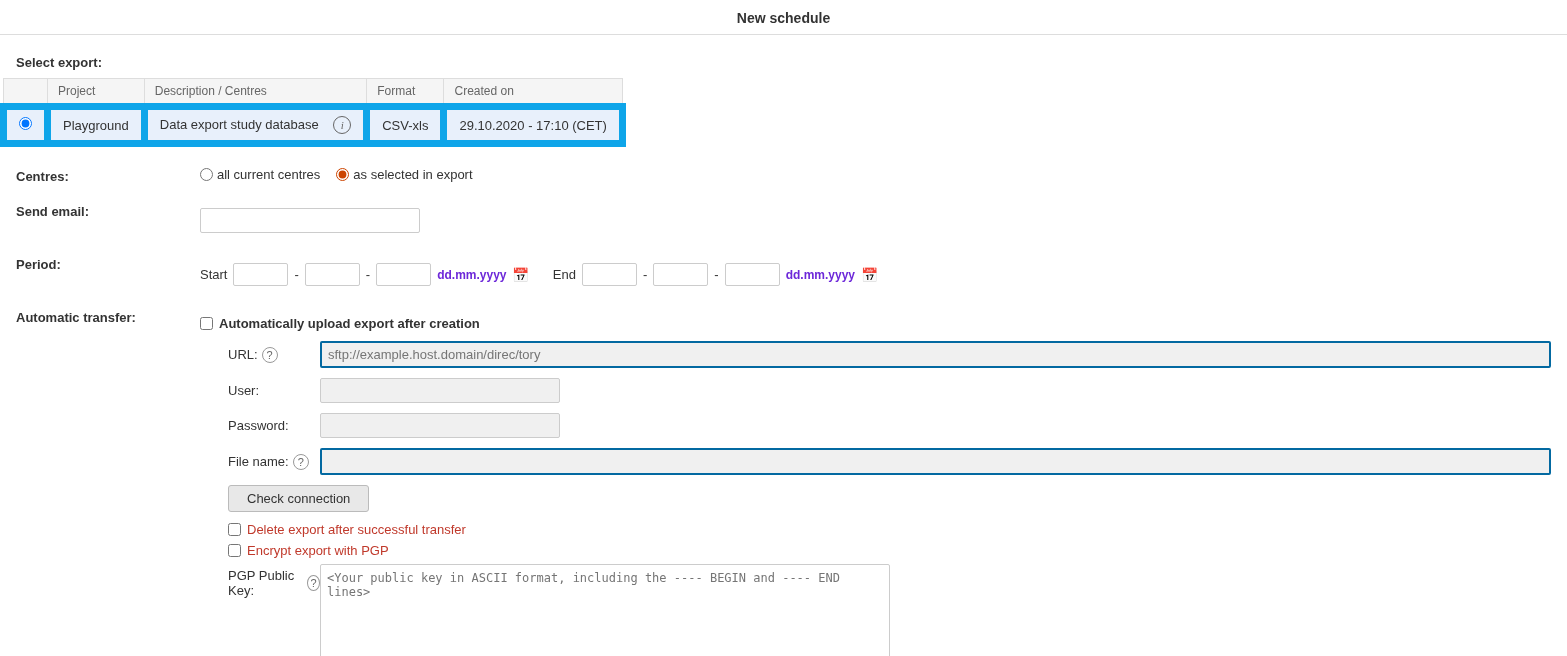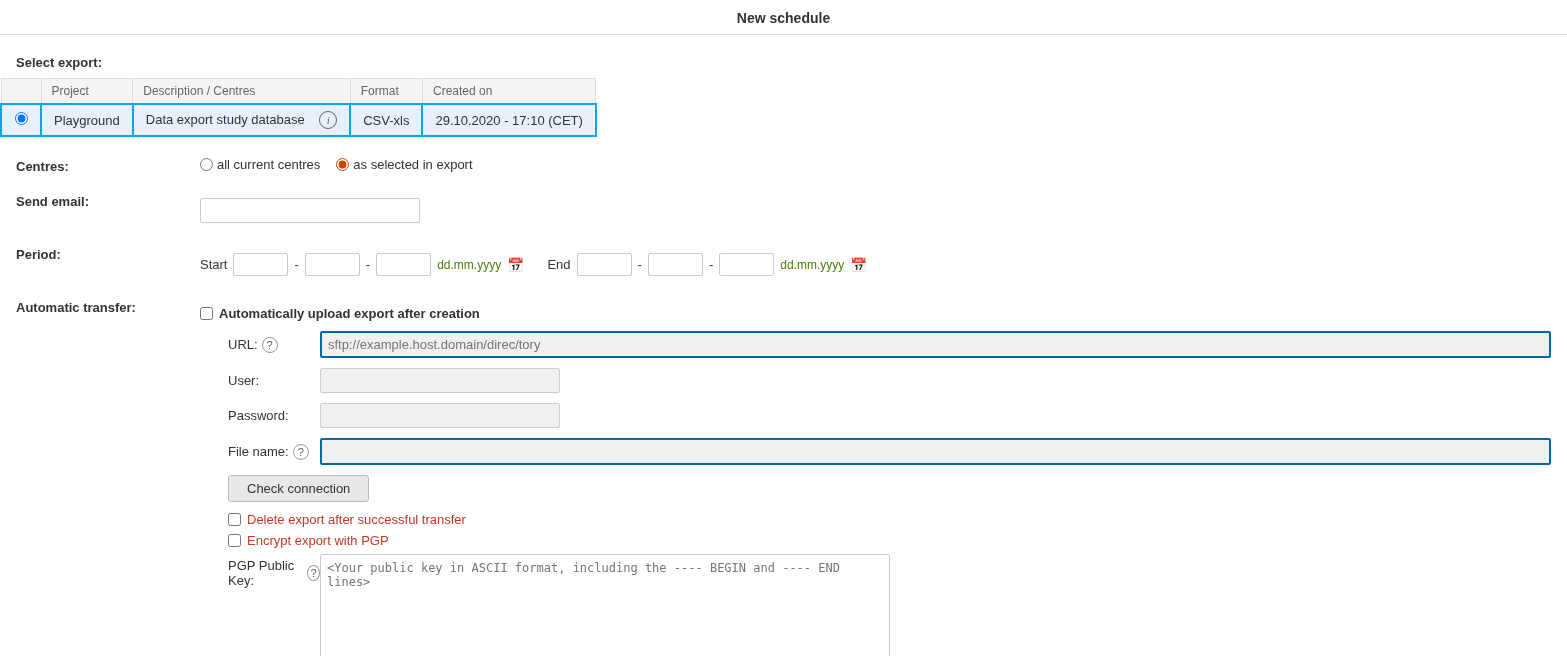--- a/index.html
+++ b/index.html
@@ -26,21 +26,21 @@
     .export-table th {
       background: #f5f5f5;
       border: 1px solid #ddd;
       padding: 5px 10px;
       font-size: 12px;
       font-weight: normal;
       color: #666;
       text-align: left;
     }
     .export-table td {
-      border: 2px solid #0ea5e9;
+      border: 7px solid #0ea5e9;
       padding: 6px 12px;
       font-size: 13px;
     }
     .export-table tr.selected td {
       background: #e8f0fb;
     }
     .radio-cell {
       width: 30px;
       text-align: center;
     }
@@ -85,21 +85,22 @@
     .period-input {
       width: 55px;
       padding: 3px 5px;
       border: 1px solid #ccc;
       border-radius: 2px;
       font-size: 13px;
       text-align: center;
     }
     .period-format {
       font-size: 12px;
-      color: #4d7c0f;
+      color: #6d28d9;
+      font-weight: bold;
     }
     .cal-icon {
       font-size: 14px;
       cursor: pointer;
       color: #555;
     }
     
     .auto-transfer-section {
       padding: 8px 0 0 0;
     }

